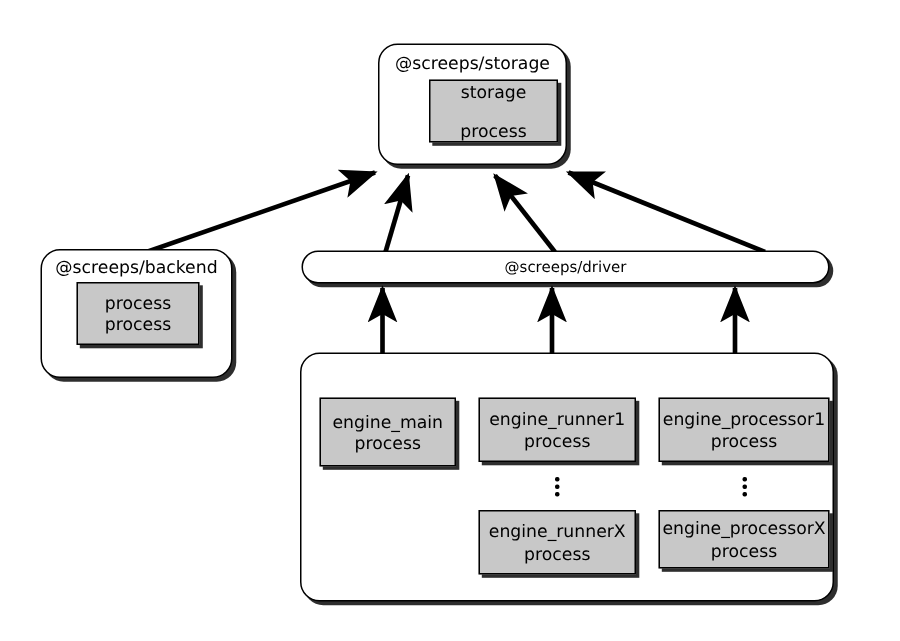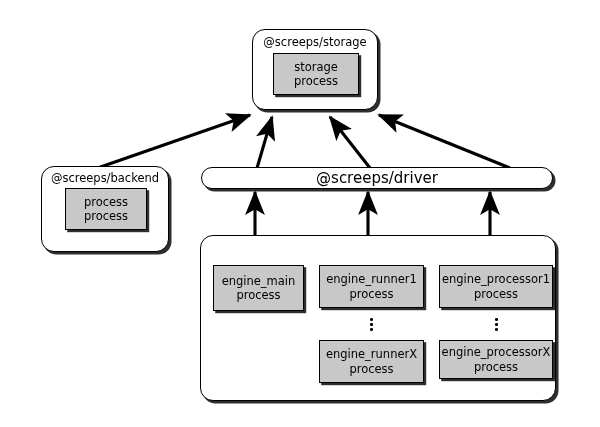--- a/index.html
+++ b/index.html
@@ -62,21 +62,21 @@
   .driver {
     position: absolute;
     box-sizing: border-box;
     background: #ffffff;
     border: 1.6px solid #000000;
     border-radius: 999px;
     box-shadow: 2.5px 2.5px 0 rgba(0,0,0,0.82);
     display: flex;
     align-items: center;
     justify-content: center;
-    font-size: 15px;
+    font-size: 10px;
     color: #000000;
   }
   .vdots {
     position: absolute;
     display: flex;
     flex-direction: column;
     align-items: center;
     justify-content: space-between;
     height: 13px;
   }
@@ -122,27 +122,27 @@
     <g>
       <line x1="368" y1="236" x2="368" y2="192" stroke="#000000" stroke-width="3.1" marker-end="url(#ah)"></line>
     </g>
     <g>
       <line x1="490" y1="236" x2="490" y2="192" stroke="#000000" stroke-width="3.1" marker-end="url(#ah)"></line>
     </g>
   </svg>
 
   <div class="pkg" style="left:252px; top:29px; width:126px; height:81px;">
     <div class="pkg-label" style="top:6px;">@screeps/storage</div>
-    <div class="proc" style="left:20px; top:23px; width:86px; height:42px;">
+    <div class="proc" style="left:33px; top:23px; width:86px; height:42px;justify-content:space-between;">
       <span>storage</span>
       <span>process</span>
     </div>
   </div>
 
-  <div class="pkg" style="left:27px; top:166px; width:128px; height:86px;margin-left:14px;">
+  <div class="pkg" style="left:27px; top:166px; width:128px; height:86px;">
     <div class="pkg-label" style="top:5px;">@screeps/backend</div>
     <div class="proc" style="left:23px; top:21px; width:82px; height:42px;">
       <span>process</span>
       <span>process</span>
     </div>
   </div>
 
   <div class="driver" style="left:201px; top:167px; width:352px; height:22px;">
     <span>@screeps/driver</span>
   </div>

